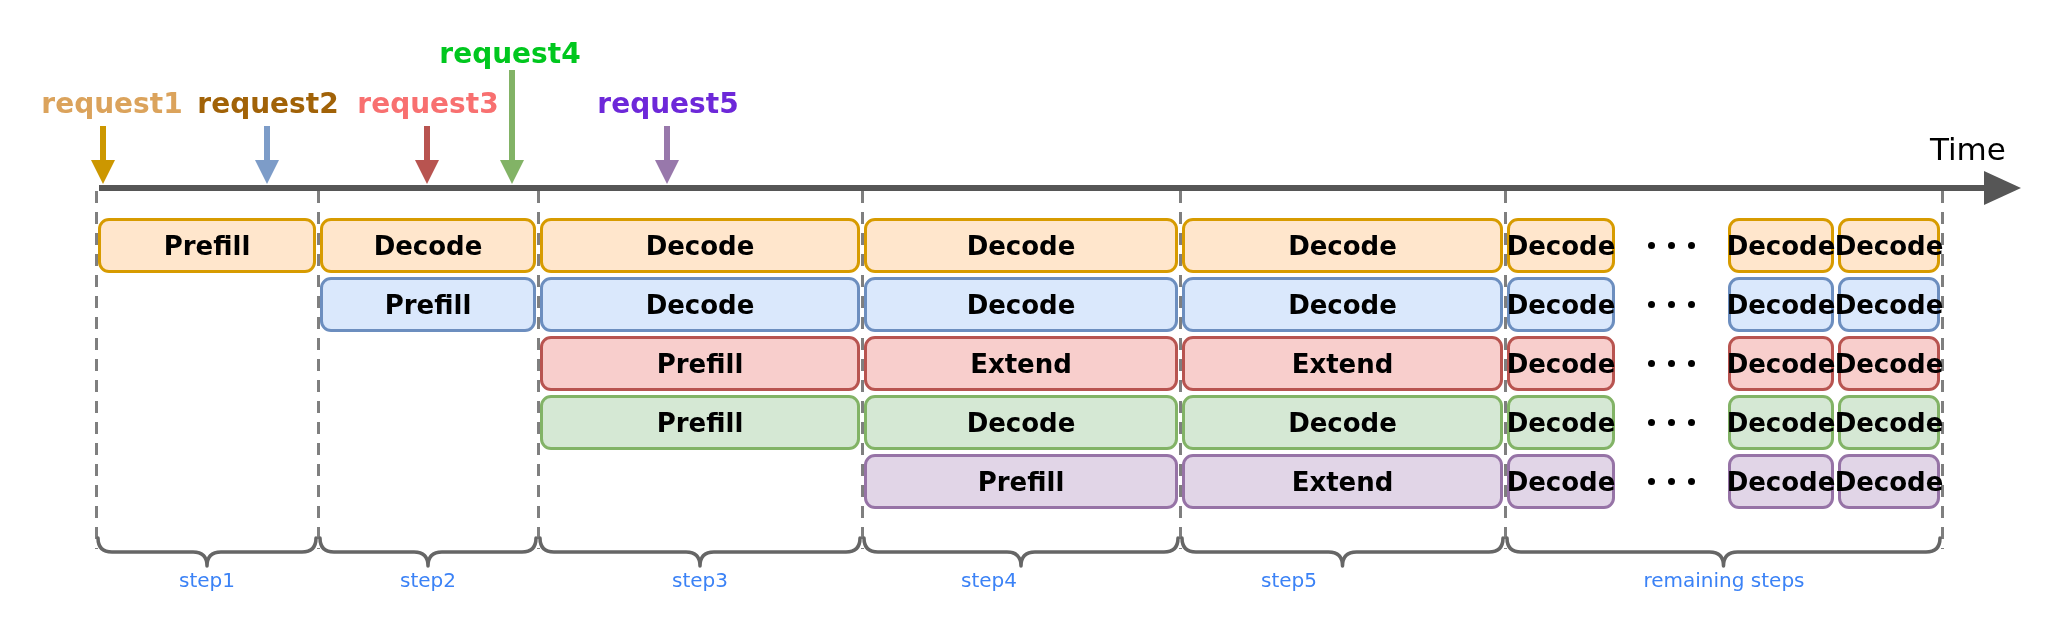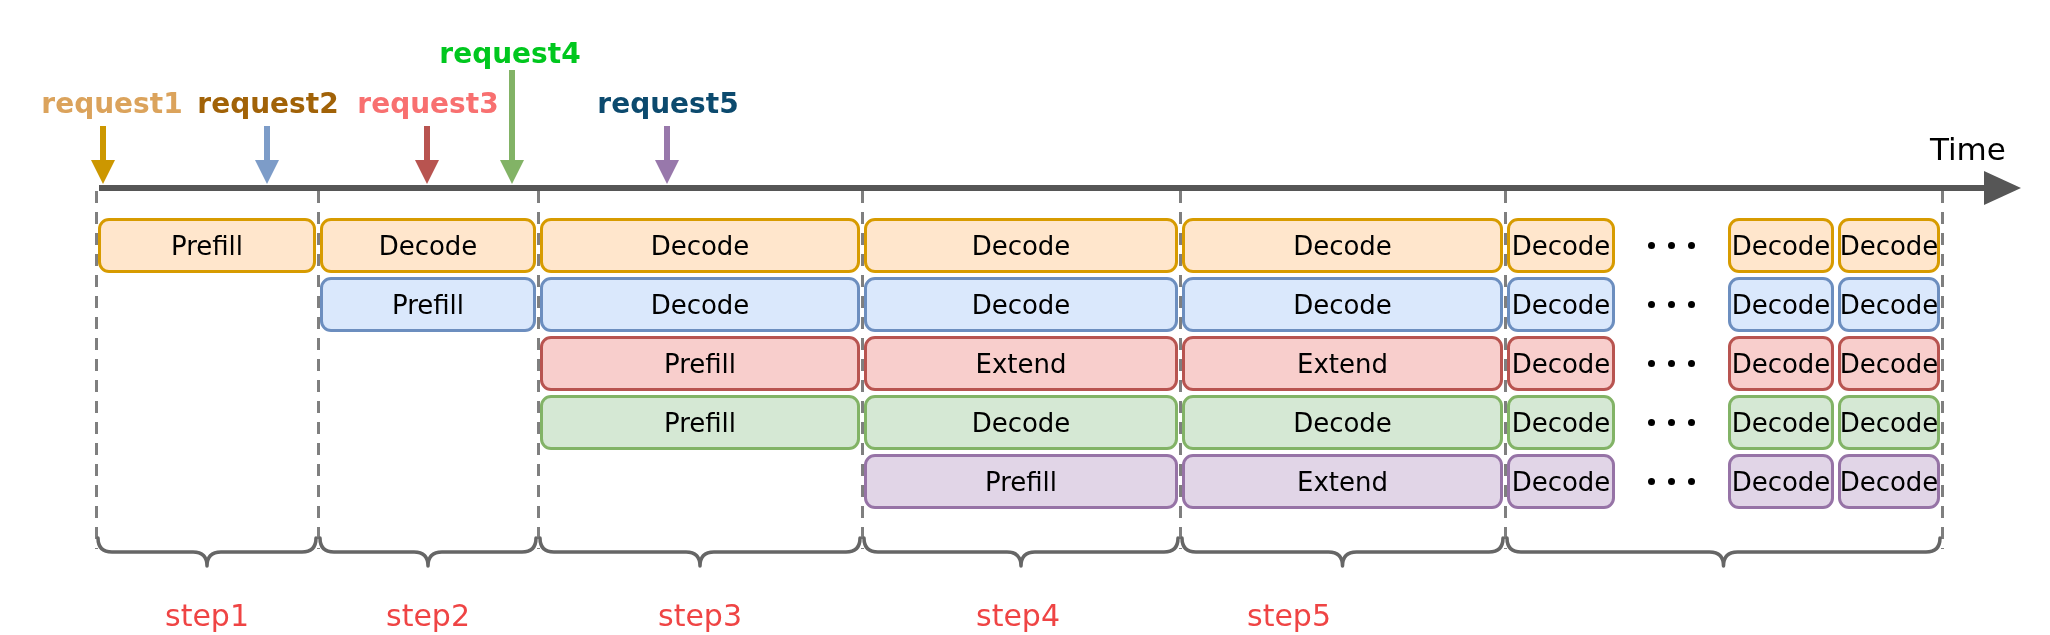--- a/index.html
+++ b/index.html
@@ -18,28 +18,28 @@
   }
   .time-label { position:absolute; left:1930px; top:131px; font-size:31px; color:#000; white-space:nowrap; z-index:3; }
   .req-label {
     position:absolute; transform:translateX(-50%); font-size:28px; font-weight:bold;
     white-space:nowrap; z-index:3;
   }
   .req-arrow { position:absolute; z-index:3; line-height:0; }
   .box {
     position:absolute; box-sizing:border-box; border:3px solid; border-radius:11px;
     display:flex; align-items:center; justify-content:center;
-    font-size:26px; color:#000; z-index:2; white-space:nowrap;
+    font-size:26px; color:#000; z-index:2; white-space:nowrap;font-weight:bold;
   }
   .dots { position:absolute; display:flex; align-items:center; justify-content:center; gap:13px; z-index:2; }
   .dots .dot { width:7px; height:7px; border-radius:50%; background:#000; }
   .brace { position:absolute; z-index:2; line-height:0; }
   .step-label {
-    position:absolute; transform:translateX(-50%); top:568px; font-size:30px; color:#ef4444;
-    white-space:nowrap; z-index:2;margin-top:30px;
+    position:absolute; transform:translateX(-50%); top:568px; font-size:20px; color:#3b82f6;
+    white-space:nowrap; z-index:2;
   }
 </style>
 </head>
 <body>
 
 <div class="stage" id="stage">
   <div class="timeline-bar"></div>
   <div class="timeline-head"></div>
   <div class="time-label">Time</div>
 <div class="dash" style="left: 94.5px; top: 191px; height: 358px;"></div>
@@ -109,21 +109,21 @@
     <div class="box" style="left: 864px; top: 395px; width: 314px; height: 55px; background: rgb(213, 232, 212); border-color: rgb(130, 179, 102);">Decode</div>
     <div class="box" style="left: 1182px; top: 395px; width: 321px; height: 55px; background: rgb(213, 232, 212); border-color: rgb(130, 179, 102);">Decode</div>
     <div class="box" style="left: 1507px; top: 395px; width: 108px; height: 55px; background: rgb(213, 232, 212); border-color: rgb(130, 179, 102);">Decode</div>
     <div class="box" style="left: 1728px; top: 395px; width: 106px; height: 55px; background: rgb(213, 232, 212); border-color: rgb(130, 179, 102);">Decode</div>
     <div class="box" style="left: 1838px; top: 395px; width: 102px; height: 55px; background: rgb(213, 232, 212); border-color: rgb(130, 179, 102);">Decode</div>
     <div class="dots" style="left: 1626px; top: 395px; width: 90px; height: 55px;">
       <span class="dot"></span>
       <span class="dot"></span>
       <span class="dot"></span>
     </div>
-    <div class="req-label" style="left: 668px; top: 87px; color: #0c4a6e;">request5</div>
+    <div class="req-label" style="left: 668px; top: 87px; color: #6d28d9;">request5</div>
     <div class="req-arrow" style="left: 651px; top: 126px;"><svg width="32" height="58" viewBox="0 0 32 58">
         <rect x="13" y="0" width="6" height="38" fill="#9878ab"></rect>
         <polygon points="4,34 28,34 16,58" fill="#9878ab"></polygon>
       </svg></div>
     <div class="box" style="left: 864px; top: 454px; width: 314px; height: 55px; background: rgb(225, 213, 231); border-color: rgb(150, 115, 166);">Prefill</div>
     <div class="box" style="left: 1182px; top: 454px; width: 321px; height: 55px; background: rgb(225, 213, 231); border-color: rgb(150, 115, 166);">Extend</div>
     <div class="box" style="left: 1507px; top: 454px; width: 108px; height: 55px; background: rgb(225, 213, 231); border-color: rgb(150, 115, 166);">Decode</div>
     <div class="box" style="left: 1728px; top: 454px; width: 106px; height: 55px; background: rgb(225, 213, 231); border-color: rgb(150, 115, 166);">Decode</div>
     <div class="box" style="left: 1838px; top: 454px; width: 102px; height: 55px; background: rgb(225, 213, 231); border-color: rgb(150, 115, 166);">Decode</div>
     <div class="dots" style="left: 1626px; top: 454px; width: 90px; height: 55px;">
@@ -139,21 +139,22 @@
         <path d="M 2 2 Q 2 16 16 16 L 96 16 Q 110 16 110 30 Q 110 16 124 16 L 204 16 Q 218 16 218 2" fill="none" stroke="#666666" stroke-width="3.5" stroke-linecap="round" stroke-linejoin="round"></path>
       </svg></div>
     <div class="step-label" style="left: 428px;">step2</div>
     <div class="brace" style="left: 538px; top: 536px;"><svg width="324" height="34" viewBox="0 0 324 34">
         <path d="M 2 2 Q 2 16 16 16 L 148 16 Q 162 16 162 30 Q 162 16 176 16 L 308 16 Q 322 16 322 2" fill="none" stroke="#666666" stroke-width="3.5" stroke-linecap="round" stroke-linejoin="round"></path>
       </svg></div>
     <div class="step-label" style="left: 700px;">step3</div>
     <div class="brace" style="left: 862px; top: 536px;"><svg width="318" height="34" viewBox="0 0 318 34">
         <path d="M 2 2 Q 2 16 16 16 L 145 16 Q 159 16 159 30 Q 159 16 173 16 L 302 16 Q 316 16 316 2" fill="none" stroke="#666666" stroke-width="3.5" stroke-linecap="round" stroke-linejoin="round"></path>
       </svg></div>
-    <div class="step-label" style="left: 1018px;">step4</div>
+    <div class="step-label" style="left: 989px;">step4</div>
     <div class="brace" style="left: 1180px; top: 536px;"><svg width="325" height="34" viewBox="0 0 325 34">
         <path d="M 2 2 Q 2 16 16 16 L 148.5 16 Q 162.5 16 162.5 30 Q 162.5 16 176.5 16 L 309 16 Q 323 16 323 2" fill="none" stroke="#666666" stroke-width="3.5" stroke-linecap="round" stroke-linejoin="round"></path>
       </svg></div>
     <div class="step-label" style="left: 1289px;">step5</div>
     <div class="brace" style="left: 1505px; top: 536px;"><svg width="437" height="34" viewBox="0 0 437 34">
         <path d="M 2 2 Q 2 16 16 16 L 204.5 16 Q 218.5 16 218.5 30 Q 218.5 16 232.5 16 L 421 16 Q 435 16 435 2" fill="none" stroke="#666666" stroke-width="3.5" stroke-linecap="round" stroke-linejoin="round"></path>
       </svg></div>
+    <div class="step-label" style="left: 1724px;">remaining steps</div>
   </div>
 
 </body></html>

